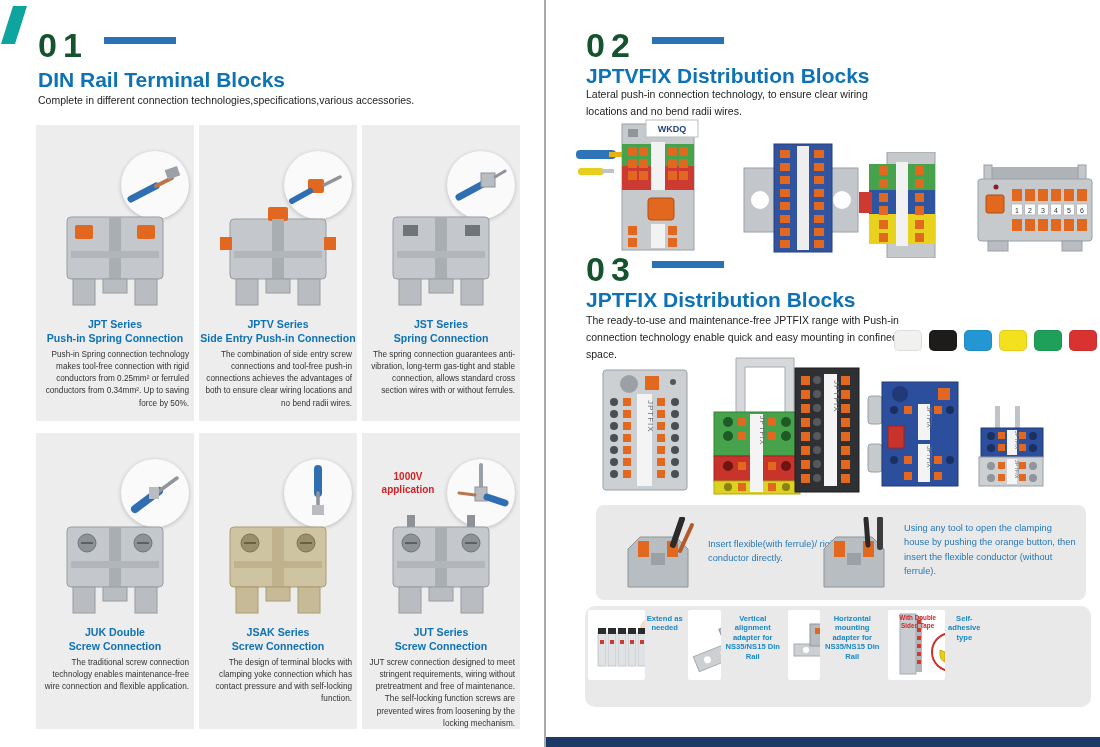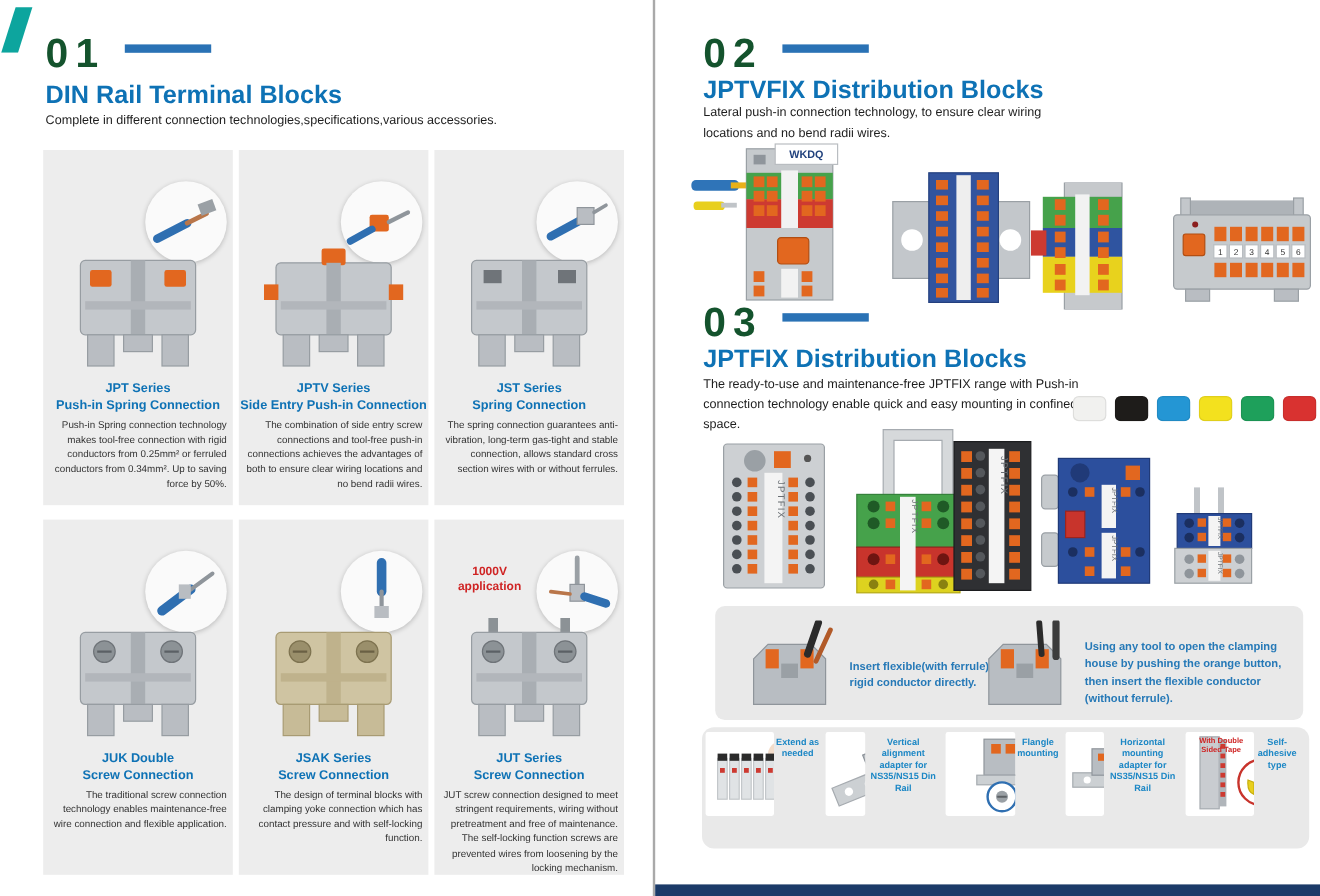--- a/index.html
+++ b/index.html
@@ -20,21 +20,21 @@
   .card .inset{position:absolute;top:26px;right:5px;width:68px;height:68px;border-radius:50%;background:#fafafa;box-shadow:0 1px 4px rgba(0,0,0,.22);overflow:hidden;}
   .card .ill{position:absolute;left:50%;top:80px;transform:translateX(-50%);}
   .card .titles{position:absolute;top:193px;left:0;width:100%;text-align:center;color:#0e72b5;font-weight:700;font-size:10.6px;line-height:1.32;}
   .card .desc{position:absolute;top:224px;left:5px;right:5px;text-align:right;font-size:8.2px;color:#333;line-height:1.48;}
   .badge-1000v{position:absolute;left:12px;top:38px;width:68px;text-align:center;color:#cf2424;font-weight:700;font-size:10px;line-height:1.25;white-space:pre-line;}
   
   .page-right{position:absolute;left:546px;top:0;width:554px;height:747px;}
   .swatches{position:absolute;left:348px;top:330px;display:flex;gap:7px;}
   .swatch{width:26px;height:19px;border-radius:5px;border:1px solid rgba(0,0,0,.08);}
   .instr-panel{position:absolute;left:50px;top:505px;width:490px;height:95px;background:#e9e9e9;border-radius:8px;}
-  .instr-text{position:absolute;font-size:9.3px;font-weight:700;color:#2679b7;line-height:1.55;margin-top:11px;}
+  .instr-text{position:absolute;font-size:9.3px;font-weight:400;color:#2679b7;line-height:1.55;}
   .options-panel{position:absolute;left:39px;top:606px;width:506px;height:101px;background:#e9e9e9;border-radius:10px;padding:0;display:flex;gap:4px;padding:4px 3px;box-sizing:border-box;}
   .opt{width:96px;display:flex;flex-direction:row;}
   .opt-img{background:#fff;height:70px;border-radius:2px;position:relative;overflow:hidden;}
   .opt-cap{margin-top:4px;text-align:center;font-size:7.6px;font-weight:700;color:#1c87c5;line-height:1.25;}
   .opt-note{position:absolute;right:4px;top:4px;width:46px;text-align:center;color:#cf2424;font-weight:700;font-size:6.3px;line-height:1.2;}
 </style>
 </head>
 <body>
 
 <div id="sheet">
@@ -558,34 +558,20 @@
               <circle cx="34" cy="38" r="3.5" fill="#fff"></circle>
               <circle cx="62" cy="38" r="3.5" fill="#fff"></circle>
               <circle cx="80" cy="38" r="3.5" fill="#fff"></circle>
               <rect x="38" y="14" width="20" height="20" fill="#b8bdc2" stroke="#8f959b"></rect>
             </g>
           </svg>
         </div>
         <div class="opt-cap">Vertical alignment adapter for NS35/NS15 Din Rail</div>
       </div>
 
-      <div class="opt">
-        <div class="opt-img">
-          <svg width="96" height="70">
-            <rect x="32" y="6" width="30" height="30" fill="#b8bdc2" stroke="#8f959b"></rect>
-            <rect x="38" y="10" width="8" height="8" fill="#e2671f"></rect>
-            <rect x="50" y="10" width="8" height="8" fill="#e2671f"></rect>
-            <rect x="26" y="36" width="42" height="8" fill="#ccd0d3" stroke="#a6abb0"></rect>
-            <circle cx="47" cy="54" r="12" fill="#fff" stroke="#2f6fb1" stroke-width="2"></circle>
-            <circle cx="47" cy="54" r="5" fill="#9aa0a5"></circle>
-            <line x1="43" y1="54" x2="51" y2="54" stroke="#5b6065" stroke-width="1.6"></line>
-          </svg>
-        </div>
-        <div class="opt-cap">Flangle mounting</div>
-      </div>
 
       <div class="opt">
         <div class="opt-img">
           <svg width="96" height="70">
             <ellipse cx="76" cy="50" rx="18" ry="12" fill="#f3ddcb"></ellipse>
             <rect x="6" y="34" width="80" height="12" fill="#ccd0d3" stroke="#a6abb0"></rect>
             <circle cx="18" cy="40" r="3" fill="#fff"></circle>
             <circle cx="40" cy="40" r="3" fill="#fff"></circle>
             <circle cx="62" cy="40" r="3" fill="#fff"></circle>
             <rect x="22" y="14" width="22" height="22" fill="#b8bdc2" stroke="#8f959b"></rect>

